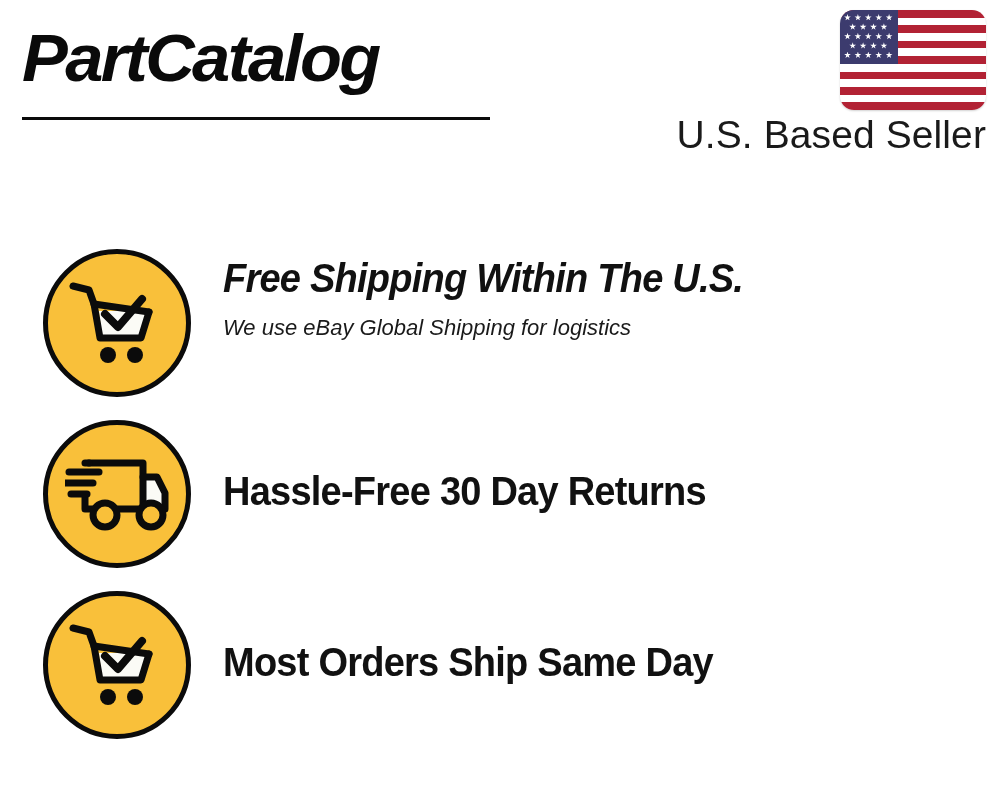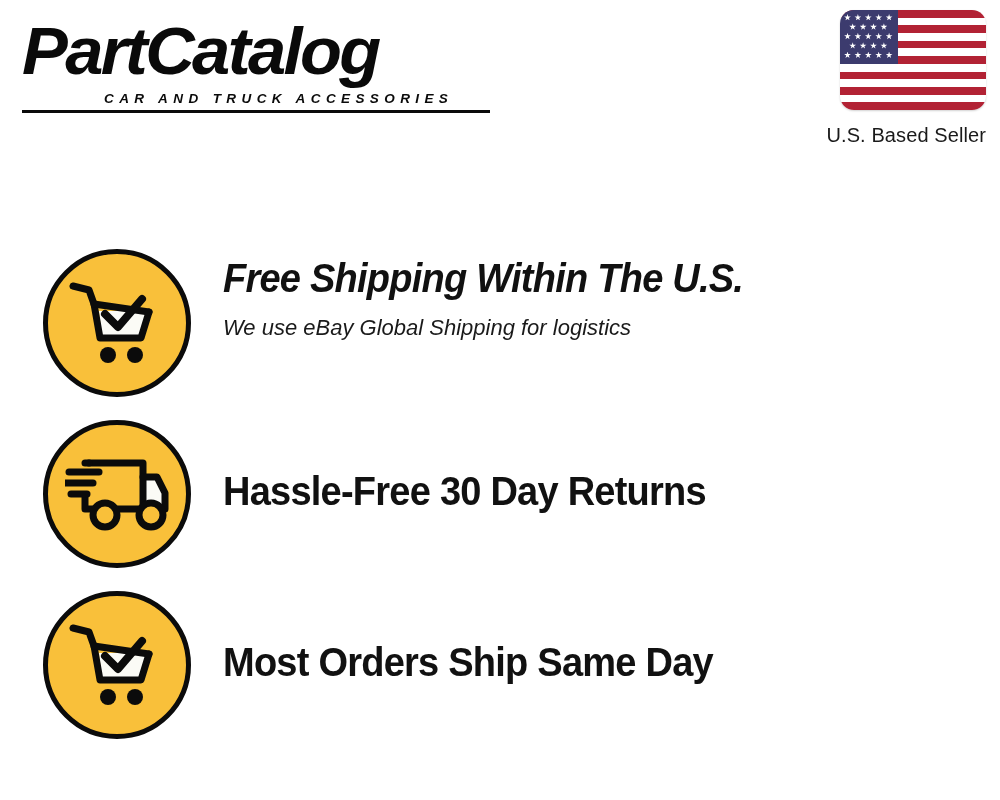--- a/index.html
+++ b/index.html
@@ -21,21 +21,21 @@
   .header {
     position: absolute;
     left: 0; top: 0;
     width: 1000px;
     height: 175px;
   }
 
   .brand-logo {
     position: absolute;
     left: 22px;
-    top: 15px;
+    top: 22px;
     width: 470px;
     height: 92px;
   }
   .brand-wordmark {
     position: absolute;
     left: 0;
     top: 0;
     font-family: "Liberation Sans", sans-serif;
     font-weight: bold;
     font-style: italic;
@@ -116,21 +116,21 @@
     background: #ffffff;
     clip-path: polygon(50% 0%, 61% 35%, 98% 35%, 68% 57%, 79% 91%, 50% 70%, 21% 91%, 32% 57%, 2% 35%, 39% 35%);
   }
 
   .seller-note {
     position: absolute;
     right: 14px;
     top: 118px;
     font-family: "Liberation Sans", sans-serif;
     font-weight: normal;
-    font-size: 20px;
+    font-size: 39px;
     line-height: 34px;
     color: #1a1a1a;
     white-space: nowrap;
     letter-spacing: 0.1px;
   }
 
   
   .features {
     position: absolute;
     left: 0;
@@ -203,21 +203,20 @@
   .row-2 .feature-text { top: 48px; }
   .row-3 .feature-text { top: 48px; }
 </style>
 </head>
 <body>
 
 <div class="header">
 
   <div class="brand-logo">
     <div class="brand-wordmark">PartCatalog</div>
-    <div class="brand-tagline">CAR AND TRUCK ACCESSORIES</div>
     <div class="brand-underline"></div>
   </div>
 
   <div class="flag-wrap">
     <div class="flag">
       <div class="stripe" style="top:0px"></div>
       <div class="stripe" style="top:15.38px"></div>
       <div class="stripe" style="top:30.77px"></div>
       <div class="stripe" style="top:46.15px"></div>
       <div class="stripe" style="top:61.54px"></div>

